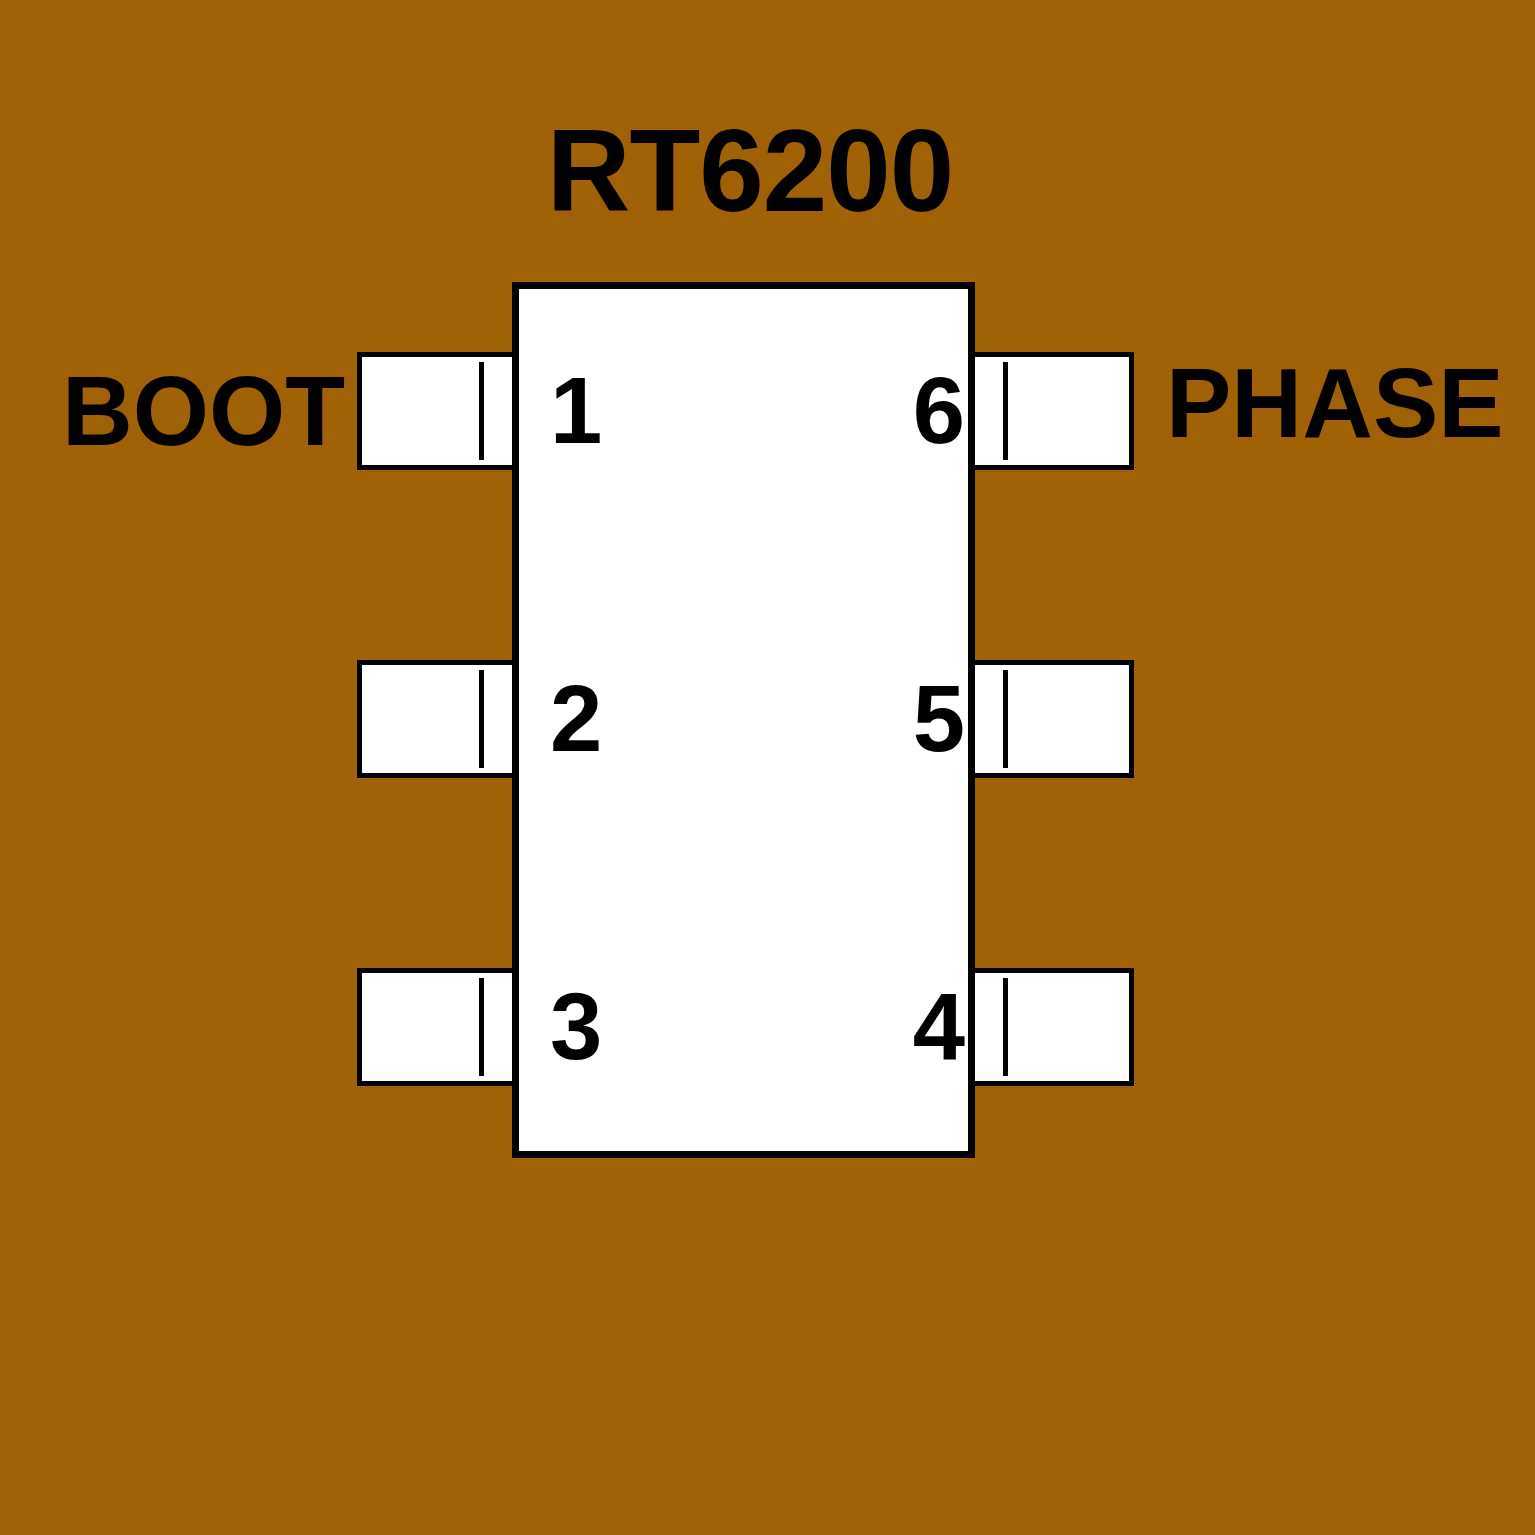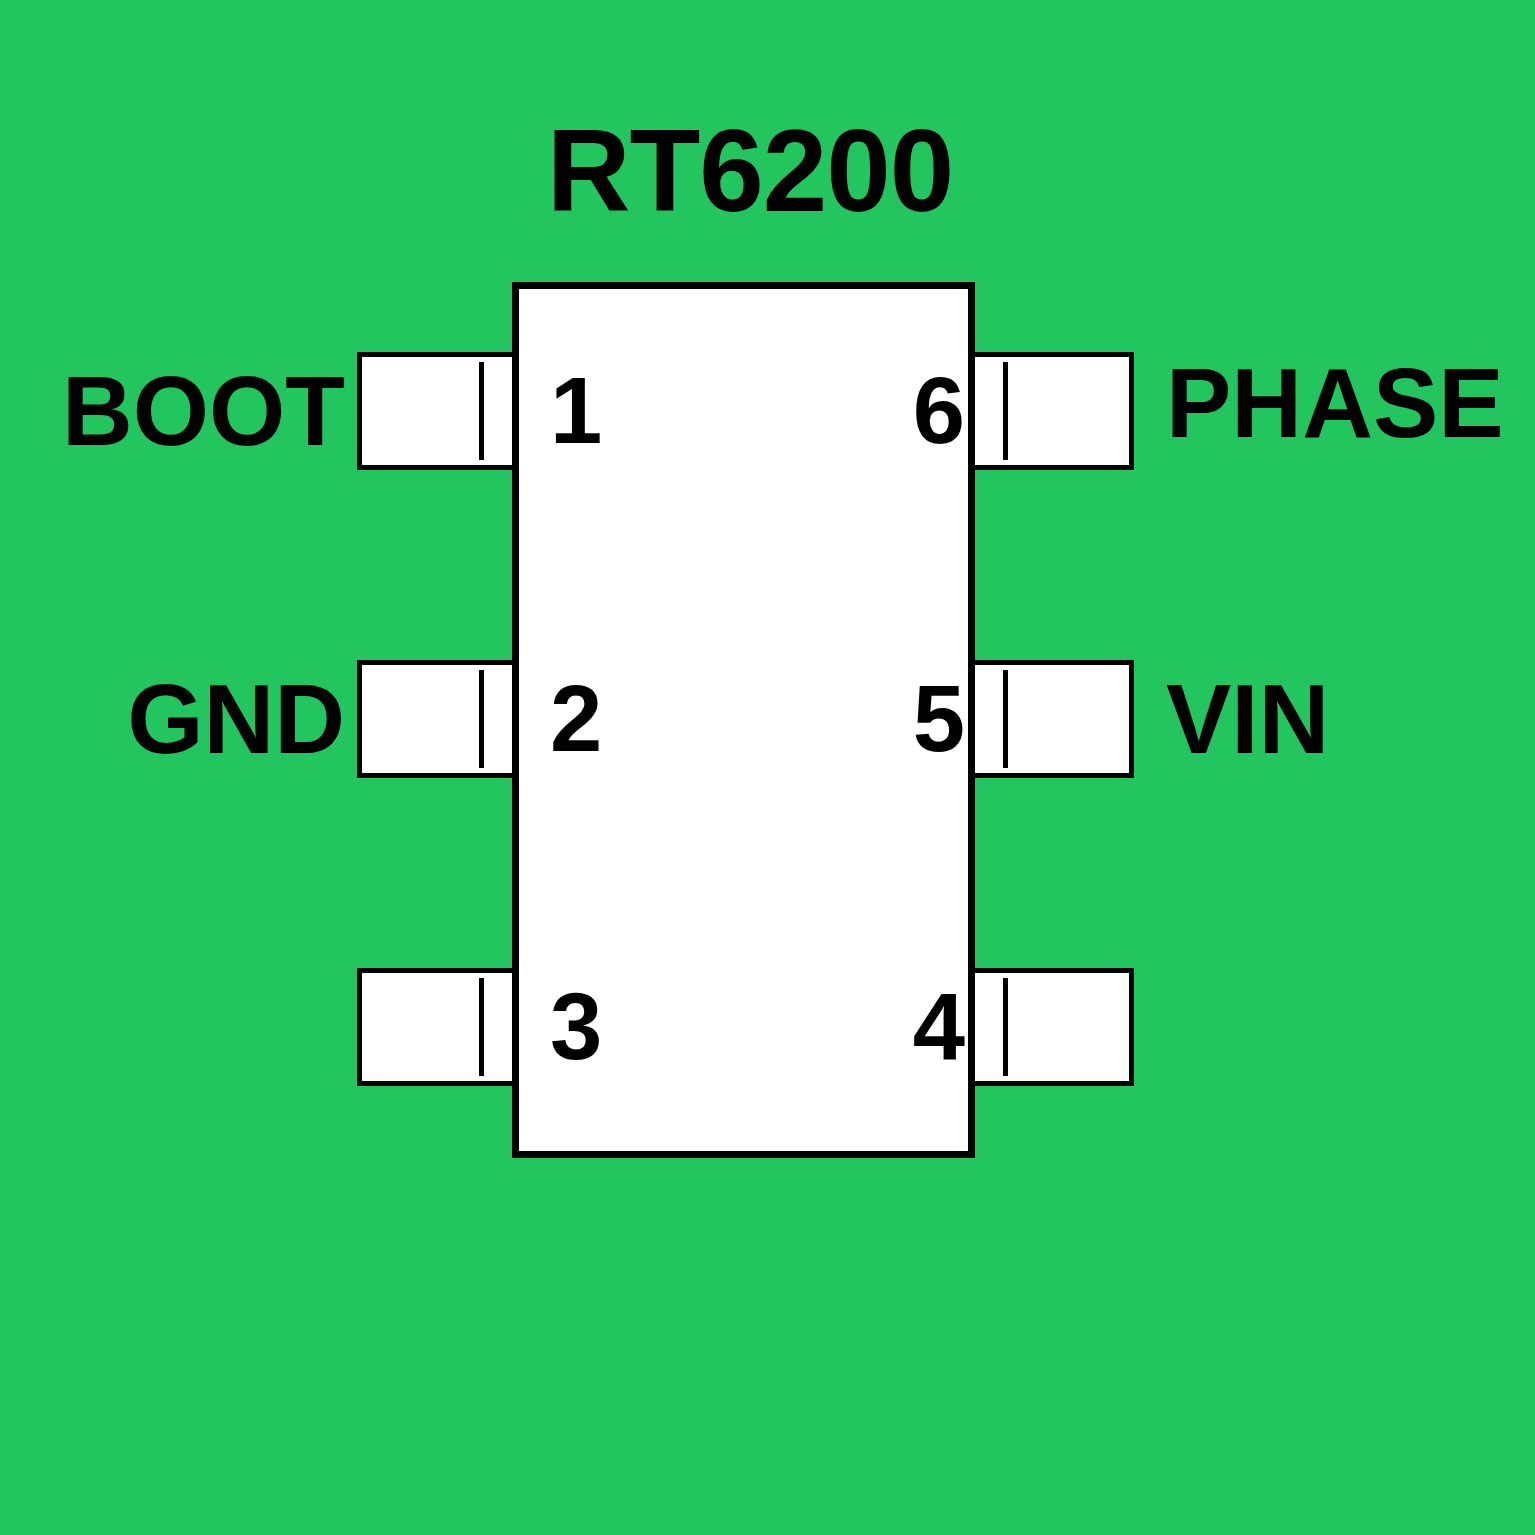--- a/index.html
+++ b/index.html
@@ -10,21 +10,21 @@
   }
   body {
     font-family: "Liberation Sans", sans-serif;
     -webkit-font-smoothing: antialiased;
   }
 
   #stage {
     position: relative;
     width: 1535px;
     height: 1535px;
-    background: #22c55e;
+    background: #a16207;
     overflow: hidden;
   }
 
   
   .part-title {
     position: absolute;
     left: 0;
     top: 113px;
     width: 1500px;
     text-align: center;
@@ -120,38 +120,36 @@
 
   <div class="pin pin-left row-1">
     <div class="pin-divider"></div>
   </div>
   <div class="pin-label left row-1" style="top:352px;">BOOT</div>
   <div class="pin-number left row-1" style="top:352px;">1</div>
 
   <div class="pin pin-left row-2">
     <div class="pin-divider"></div>
   </div>
-  <div class="pin-label left row-2" style="top:660px;">GND</div>
   <div class="pin-number left row-2" style="top:660px;">2</div>
 
   <div class="pin pin-left row-3">
     <div class="pin-divider"></div>
   </div>
   <div class="pin-number left row-3" style="top:968px;">3</div>
 
   <div class="pin pin-right row-1">
     <div class="pin-divider"></div>
   </div>
   <div class="pin-label right row-1" style="top:344px;">PHASE</div>
   <div class="pin-number right row-1" style="top:352px;">6</div>
 
   <div class="pin pin-right row-2">
     <div class="pin-divider"></div>
   </div>
-  <div class="pin-label right row-2" style="top:660px;">VIN</div>
   <div class="pin-number right row-2" style="top:660px;">5</div>
 
   <div class="pin pin-right row-3">
     <div class="pin-divider"></div>
   </div>
   <div class="pin-number right row-3" style="top:968px;">4</div>
 
 </div>
 
 </body></html>

